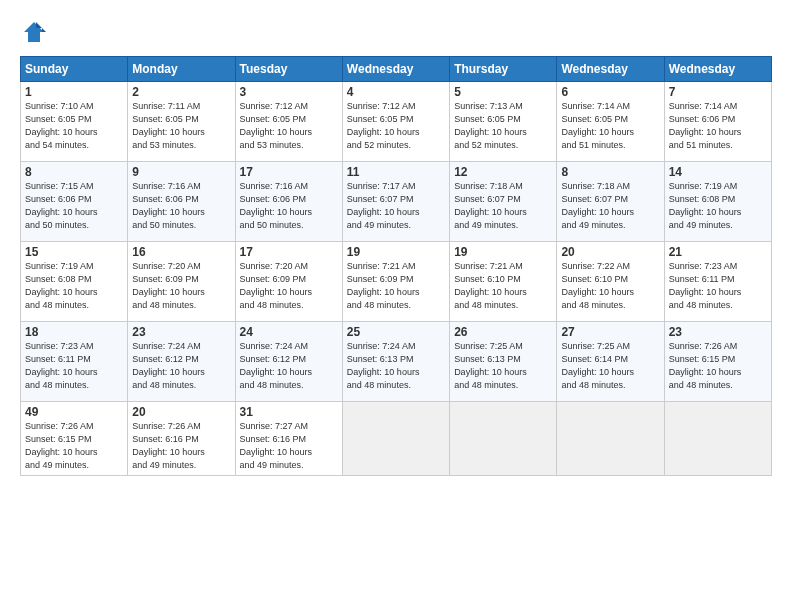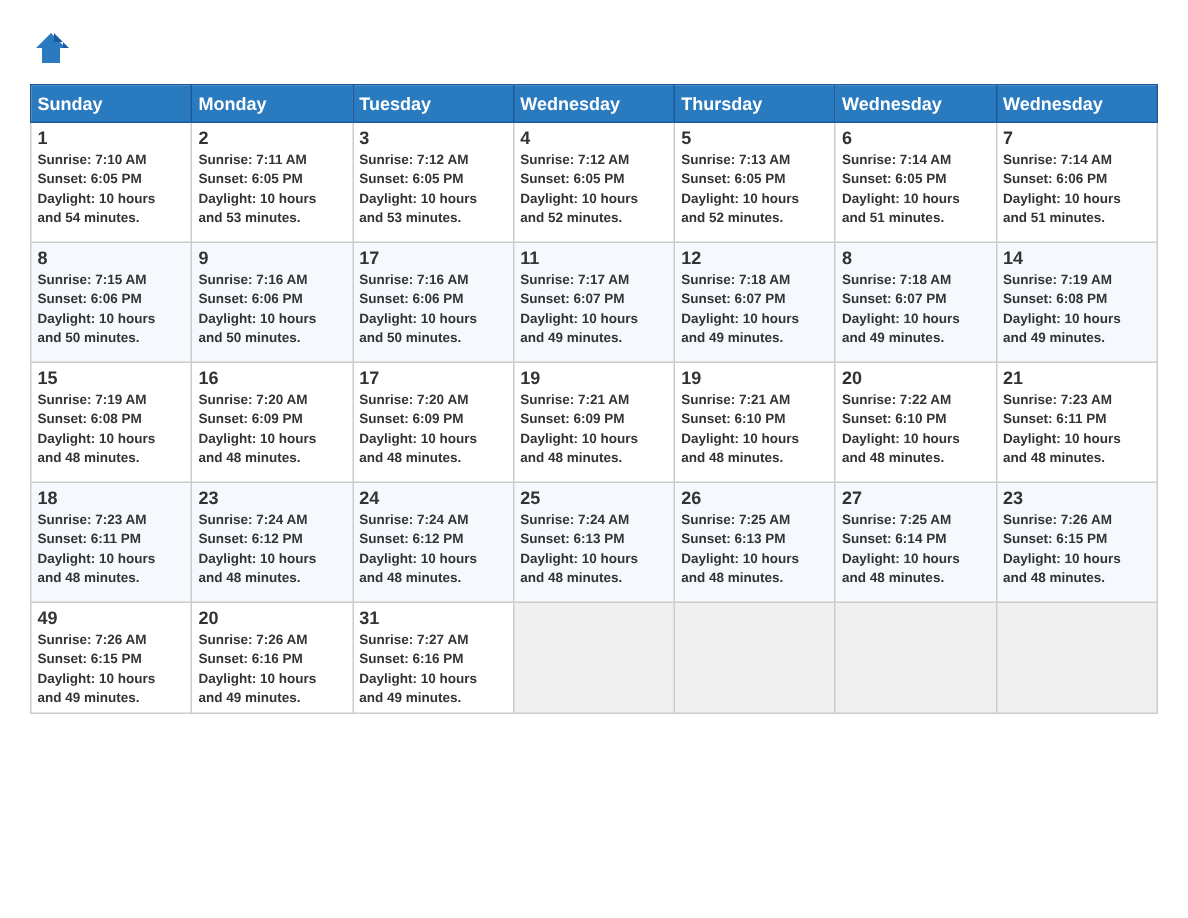--- a/index.html
+++ b/index.html
@@ -88,21 +88,20 @@
       font-size: 12px;
       font-weight: bold;
       color: #333;
       display: block;
       margin-bottom: 1px;
     }
     .cell-info {
       font-size: 9px;
       line-height: 1.45;
       color: #333;
-      font-weight: bold;
     }
     .empty {
       background: #f0f0f0 !important;
     }
     .last-row td {
       height: 72px;
     }
   </style>
 </head>
 <body>

